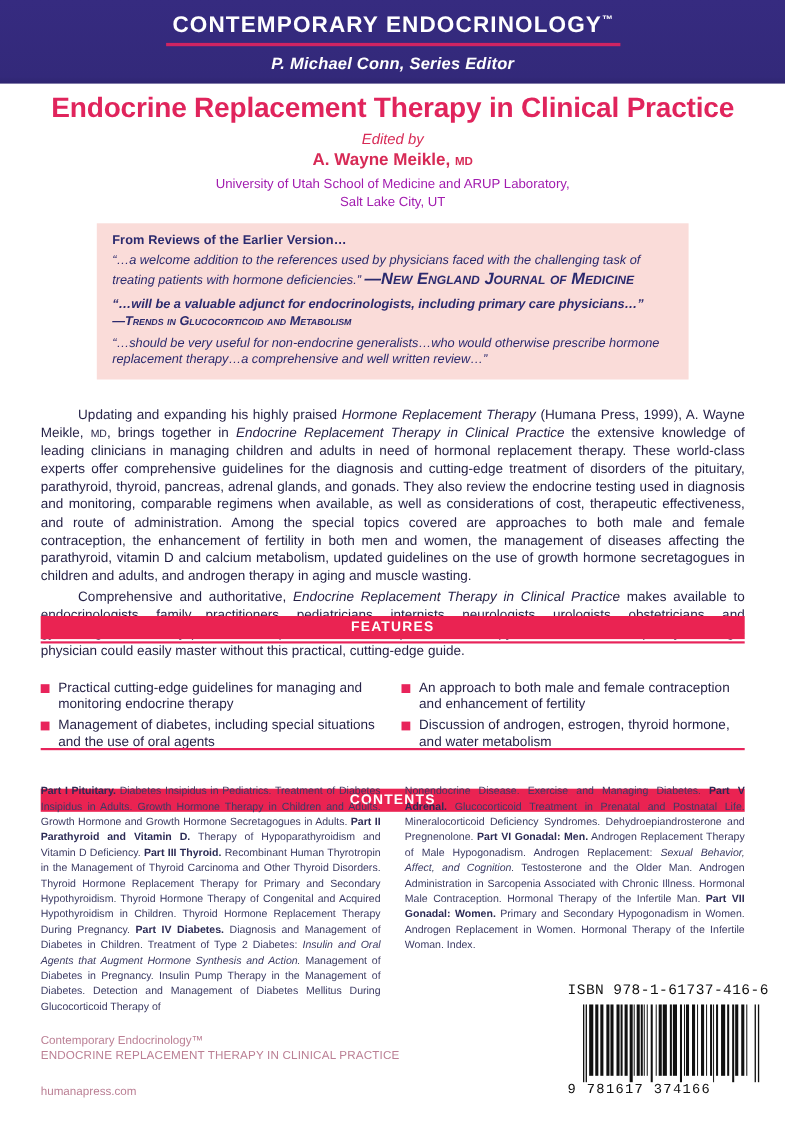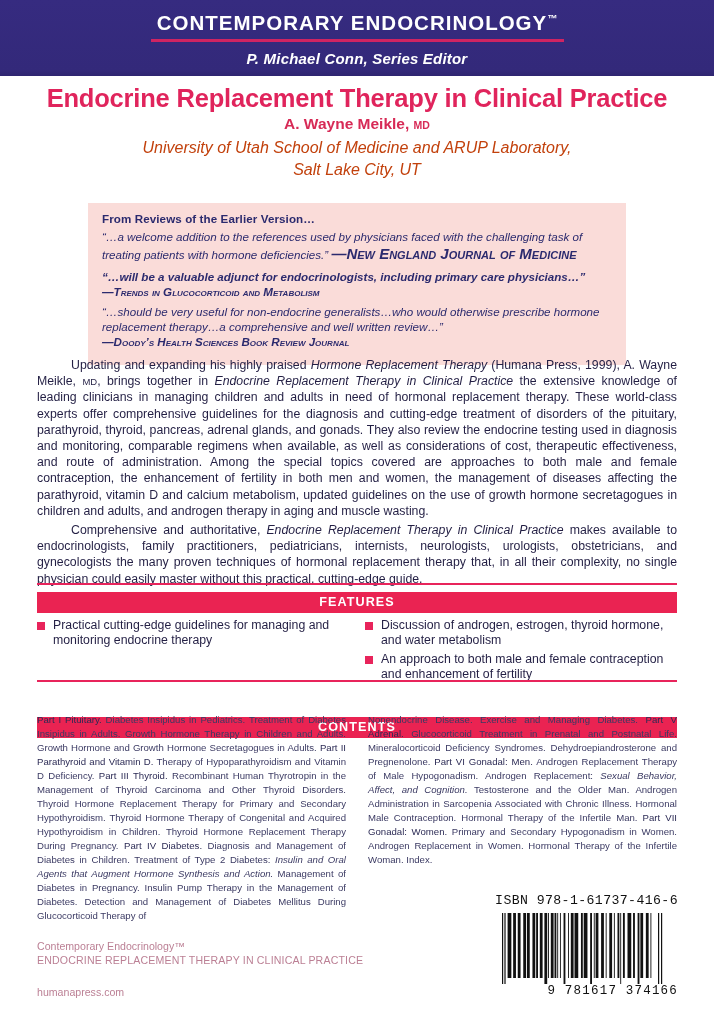--- a/index.html
+++ b/index.html
@@ -83,23 +83,22 @@
     color: #d72a56;
     font-size: 15.5px;
     font-weight: bold;
   }
   .editor-name .degree {
     font-size: 10.5px;
     font-weight: bold;
   }
   .editor-affil {
     margin: 4px 0 0 0;
-    color: #c2410c;
-    font-size: 16px;
-    font-style: italic;
+    color: #a21caf;
+    font-size: 12px;
     line-height: 1.35;
   }
 
   
   .review-box {
     position: absolute;
     left: 88px; top: 203px;
     width: 538px;
     padding: 9px 12px 10px 14px;
     background: #fadcd9;
@@ -135,21 +134,21 @@
   
   .body-copy {
     position: absolute;
     left: 37px; top: 357px;
     width: 640px;
     color: #231f44;
     font-size: 12.3px;
     line-height: 1.318;
     text-align: justify;
   }
-  .body-copy p { margin: 0 0 2px 0; text-indent: 34px; }
+  .body-copy p { margin: 12px 0 2px 0; text-indent: 34px; }
   .body-copy p.p2 { margin-top: 3px; }
   .body-copy i { font-style: italic; }
   .body-copy .sc { font-size: 9.5px; }
 
   
   .thin-rule {
     position: absolute;
     left: 37px;
     width: 640px;
     height: 2px;
@@ -163,21 +162,21 @@
     width: 640px;
     height: 21px;
     background: #ea2352;
     color: #ffffff;
     text-align: center;
     font-size: 12.6px;
     font-weight: bold;
     letter-spacing: 1.1px;
     line-height: 21px;
   }
-  #features-bar { top: 592px; }
+  #features-bar { top: 560px; }
   #contents-bar { top: 717px; }
 
   
   .features {
     position: absolute;
     left: 37px; top: 618px;
     width: 640px;
     display: flex;
     gap: 16px;
   }
@@ -208,29 +207,29 @@
     display: flex;
     gap: 22px;
   }
   .contents-col {
     width: 309px;
     color: #3b3a63;
     font-size: 9.6px;
     line-height: 1.46;
     text-align: justify;
   }
-  .contents-col b { font-weight: normal; color: #2c2b55; }
+  .contents-col b { font-weight: bold; color: #2c2b55; }
   .contents-col i { font-style: italic; }
 
   
   .isbn-block {
     position: absolute;
-    left: 488px; top: 893px;
+    left: 516px; top: 893px;
     width: 190px;
-    text-align: right;
+    text-align: left;
   }
   .isbn-text {
     font-family: "Liberation Mono", "DejaVu Sans Mono", monospace;
     font-size: 13.2px;
     letter-spacing: .4px;
     color: #111111;
     margin-bottom: 5px;
     font-weight: normal;
   }
   .barcode {
@@ -272,65 +271,69 @@
   <div class="series-banner">
     <div class="series-title">
       <span>CONTEMPORARY ENDOCRINOLOGY</span><span class="tm">™</span>
     </div>
     <div class="series-rule"></div>
     <div class="series-editor">P. Michael Conn, Series Editor</div>
   </div>
 
   <div class="title-block">
     <h1 class="book-title">Endocrine Replacement Therapy in Clinical Practice</h1>
+    <div class="edited-by">Edited by</div>
     <div class="editor-name">
       <span>A. Wayne Meikle,</span>
       <span class="degree">MD</span>
     </div>
     <div class="editor-affil">
       <span>University of Utah School of Medicine and ARUP Laboratory,</span><br>
       <span>Salt Lake City, UT</span>
     </div>
   </div>
 
   <div class="review-box">
     <div class="review-head">From Reviews of the Earlier Version…</div>
     <div id="reviews-list">
         <div class="review-q"><span>“…a welcome addition to the references used by physicians faced with the challenging task of treating patients with hormone deficiencies.” </span><span class="review-src">—New England Journal of Medicine</span></div>
         <div class="review-q" style="margin-bottom: 1px; font-weight: bold;">“…will be a valuable adjunct for endocrinologists, including primary care physicians…”</div>
         <div class="review-src-line">—Trends in Glucocorticoid and Metabolism</div>
         <div class="review-q" style="margin-bottom: 1px;">“…should be very useful for non-endocrine generalists…who would otherwise prescribe hormone replacement therapy…a comprehensive and well written review…”</div>
-        <div class="review-src-line">—Doody’s Health Sciences Book Review Journal</div>
       </div>
   </div>
 
   <div class="body-copy">
     <p class="p1" id="para1"><span>Updating and expanding his highly praised </span><i>Hormone Replacement Therapy</i><span> (Humana Press, 1999), A. Wayne Meikle, </span><span class="sc">MD</span><span>, brings together in </span><i>Endocrine Replacement Therapy in Clinical Practice</i><span> the extensive knowledge of leading clinicians in managing children and adults in need of hormonal replacement therapy. These world-class experts offer comprehensive guidelines for the diagnosis and cutting-edge treatment of disorders of the pituitary, parathyroid, thyroid, pancreas, adrenal glands, and gonads. They also review the endocrine testing used in diagnosis and monitoring, comparable regimens when available, as well as considerations of cost, therapeutic effectiveness, and route of administration. Among the special topics covered are approaches to both male and female contraception, the enhancement of fertility in both men and women, the management of diseases affecting the parathyroid, vitamin D and calcium metabolism, updated guidelines on the use of growth hormone secretagogues in children and adults, and androgen therapy in aging and muscle wasting.</span></p>
     <p class="p2" id="para2"><span>Comprehensive and authoritative, </span><i>Endocrine Replacement Therapy in Clinical Practice</i><span> makes available to endocrinologists, family practitioners, pediatricians, internists, neurologists, urologists, obstetricians, and gynecologists the many proven techniques of hormonal replacement therapy that, in all their complexity, no single physician could easily master without this practical, cutting-edge guide.</span></p>
   </div>
 
   <div class="thin-rule" style="top:583px;"></div>
 
   <div class="section-bar" id="features-bar">FEATURES</div>
 
   <div class="features">
     <div class="features-col" id="features-left">
         <div class="feature-item">
           <span class="bullet-sq"></span>
           <span class="feature-text">Practical cutting-edge guidelines for managing and monitoring endocrine therapy</span>
         </div>
+        <div class="feature-item">
+          <span class="bullet-sq"></span>
+          <span class="feature-text">Management of diabetes, including special situations and the use of oral agents</span>
+        </div>
       </div>
     <div class="features-col" id="features-right">
         <div class="feature-item">
           <span class="bullet-sq"></span>
-          <span class="feature-text">Discussion of androgen, estrogen, thyroid hormone, and water metabolism</span>
+          <span class="feature-text">An approach to both male and female contraception and enhancement of fertility</span>
         </div>
         <div class="feature-item">
           <span class="bullet-sq"></span>
-          <span class="feature-text">An approach to both male and female contraception and enhancement of fertility</span>
+          <span class="feature-text">Discussion of androgen, estrogen, thyroid hormone, and water metabolism</span>
         </div>
       </div>
   </div>
 
   <div class="thin-rule" style="top:680px;"></div>
 
   <div class="section-bar" id="contents-bar">CONTENTS</div>
 
   <div class="contents">
     <div class="contents-col" id="contents-left"><b>Part I Pituitary.</b><span> Diabetes Insipidus in Pediatrics. Treatment of Diabetes Insipidus in Adults. Growth Hormone Therapy in Children and Adults. Growth Hormone and Growth Hormone Secretagogues in Adults. </span><b>Part II Parathyroid and Vitamin D.</b><span> Therapy of Hypoparathyroidism and Vitamin D Deficiency. </span><b>Part III Thyroid.</b><span> Recombinant Human Thyrotropin in the Management of Thyroid Carcinoma and Other Thyroid Disorders. Thyroid Hormone Replacement Therapy for Primary and Secondary Hypothyroidism. Thyroid Hormone Therapy of Congenital and Acquired Hypothyroidism in Children. Thyroid Hormone Replacement Therapy During Pregnancy. </span><b>Part IV Diabetes.</b><span> Diagnosis and Management of Diabetes in Children. Treatment of Type 2 Diabetes: </span><i>Insulin and Oral Agents that Augment Hormone Synthesis and Action.</i><span> Management of Diabetes in Pregnancy. Insulin Pump Therapy in the Management of Diabetes. Detection and Management of Diabetes Mellitus During Glucocorticoid Therapy of</span></div>

